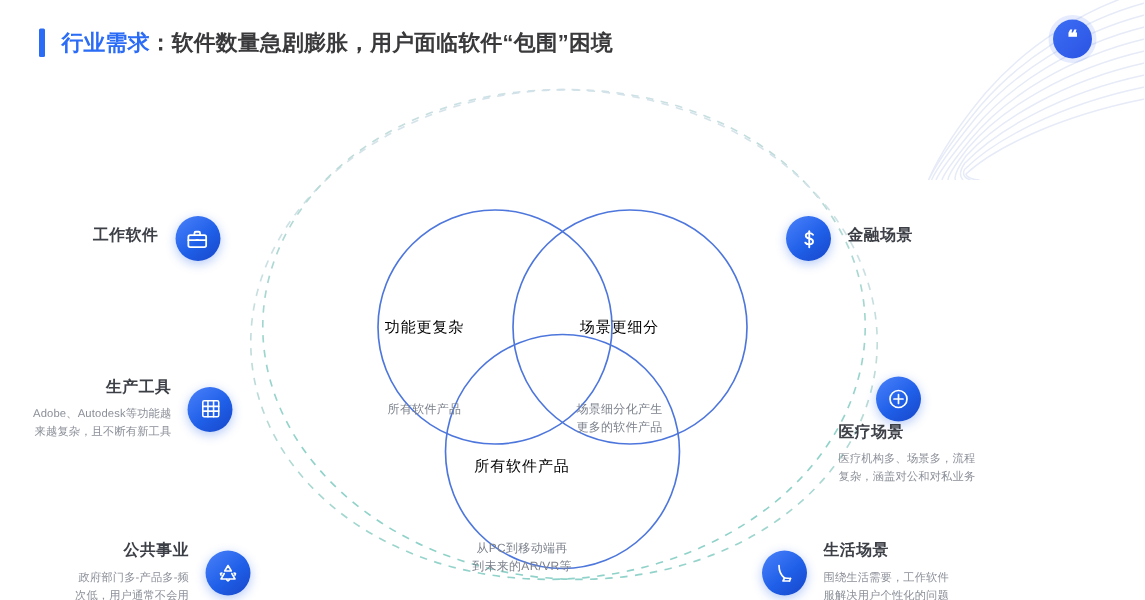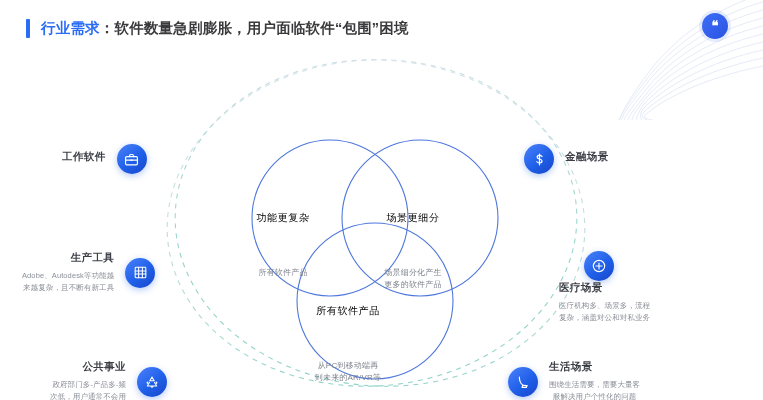--- a/index.html
+++ b/index.html
@@ -246,19 +246,19 @@
       <svg width="16" height="16" viewBox="0 0 24 24" fill="none" stroke="#fff" stroke-width="1.7" stroke-linecap="round" stroke-linejoin="round">
         <path d="M6.5 4.5 C6.5 10 8 14 12 17"></path>
         <path d="M12 17 L18 17.5"></path>
         <path d="M18 17.5 L17 20"></path>
         <path d="M12 17 L10.5 20 L17 20"></path>
       </svg>
     </div>
     <div class="txt">
       <div class="nm">生活场景</div>
       <div class="ds">
-        <div>围绕生活需要，需要大量客</div>
+        <div>围绕生活需要，工作软件</div>
         <div>服解决用户个性化的问题</div>
       </div>
     </div>
   </div>
 
 </div>
 
 </body></html>

